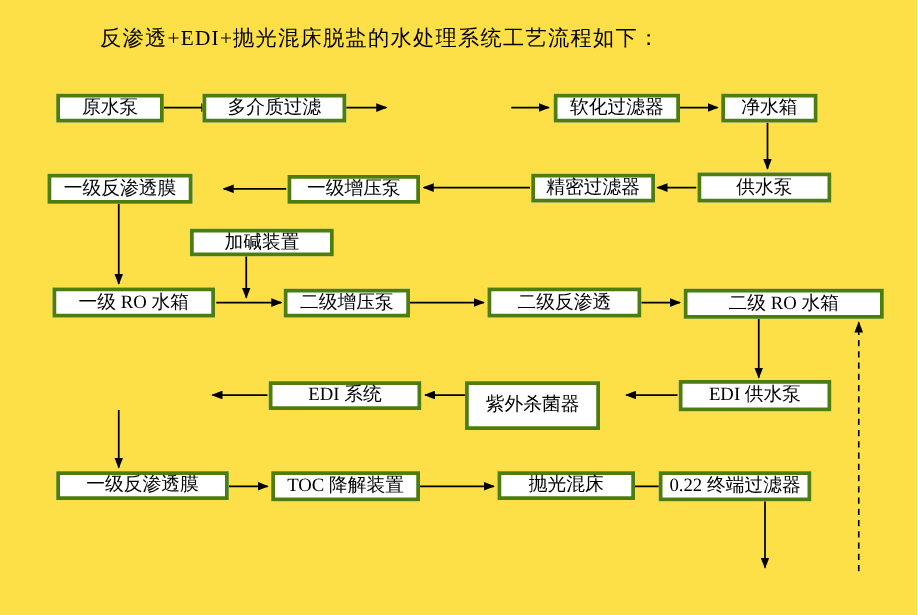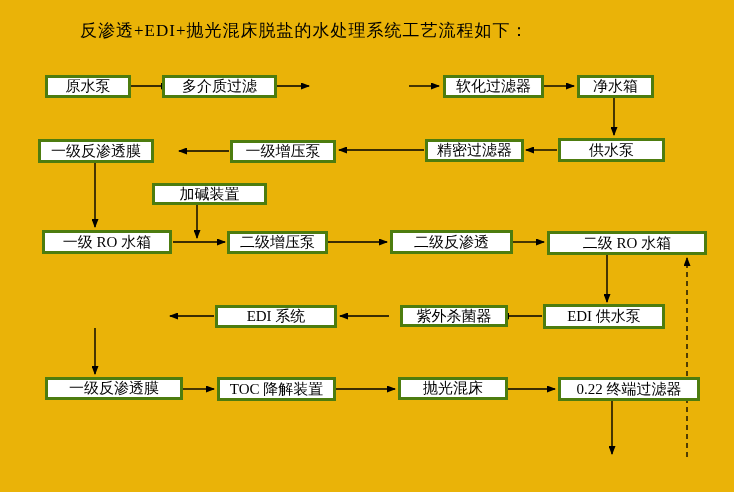--- a/index.html
+++ b/index.html
@@ -1,17 +1,17 @@
 <!DOCTYPE html>
 <html><head>
 <meta charset="utf-8">
 <style>
   html,body{margin:0;padding:0;background:#ffffff;}
   .canvas{
-    position:relative;width:734px;height:492px;background:#eab308;overflow:hidden;
+    position:relative;width:734px;height:492px;background:#fde047;overflow:hidden;
     font-family:"Liberation Serif","DejaVu Serif",serif;color:#000;
   }
   .title{
     position:absolute;left:80px;top:19px;font-size:17px;letter-spacing:1px;white-space:nowrap;
   }
   .node{
     position:absolute;box-sizing:border-box;border:3px solid #4d7c0f;background:#fff;
     display:flex;align-items:center;justify-content:center;
     font-size:15px;white-space:nowrap;line-height:1;
   }
@@ -80,22 +80,22 @@
   <div class="node" style="left:558px;top:138px;width:107px;height:24px">供水泵</div>
 
   <div class="node" style="left:152px;top:183px;width:115px;height:22px">加碱装置</div>
 
   <div class="node" style="left:42px;top:230px;width:130px;height:24px">一级 RO 水箱</div>
   <div class="node" style="left:227px;top:231px;width:101px;height:23px">二级增压泵</div>
   <div class="node" style="left:390px;top:230px;width:123px;height:24px">二级反渗透</div>
   <div class="node" style="left:547px;top:231px;width:160px;height:24px">二级 RO 水箱</div>
 
   <div class="node" style="left:215px;top:305px;width:122px;height:23px">EDI 系统</div>
-  <div class="node" style="left:400px;top:305px;width:108px;height:22px">紫外杀菌器</div>
+  <div class="node" style="left:372px;top:305px;width:108px;height:39px">紫外杀菌器</div>
   <div class="node" style="left:543px;top:304px;width:122px;height:25px">EDI 供水泵</div>
 
   <div class="node" style="left:45px;top:377px;width:138px;height:23px">一级反渗透膜</div>
   <div class="node" style="left:217px;top:377px;width:119px;height:24px">TOC 降解装置</div>
   <div class="node" style="left:398px;top:377px;width:110px;height:23px">抛光混床</div>
-  <div class="node" style="left:558px;top:377px;width:142px;height:24px">0.22 终端过滤器</div>
+  <div class="node" style="left:527px;top:377px;width:122px;height:24px">0.22 终端过滤器</div>
 
 
 </div>
 
 </body></html>

